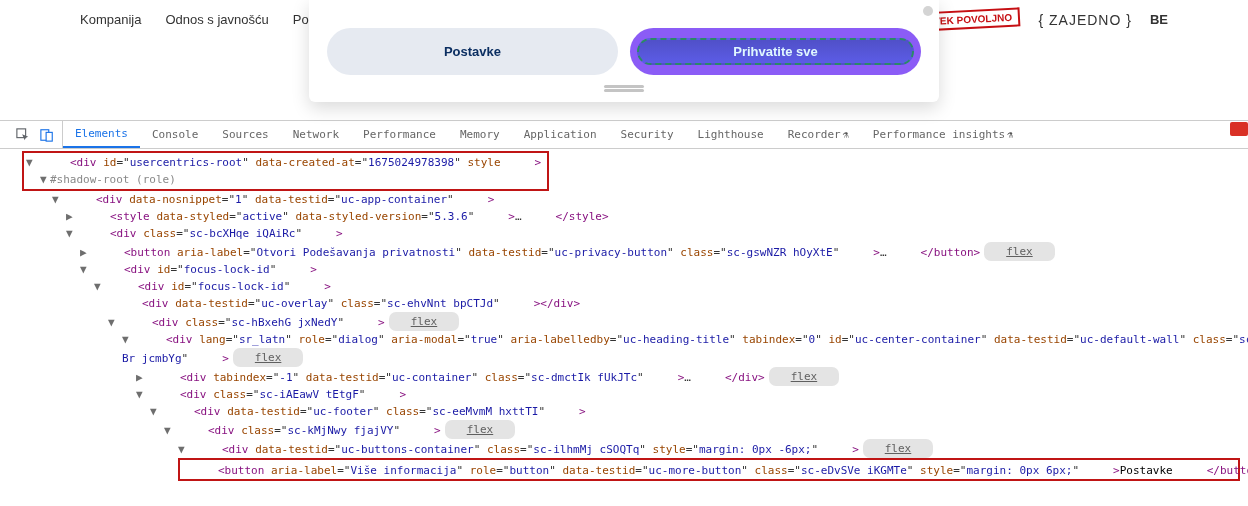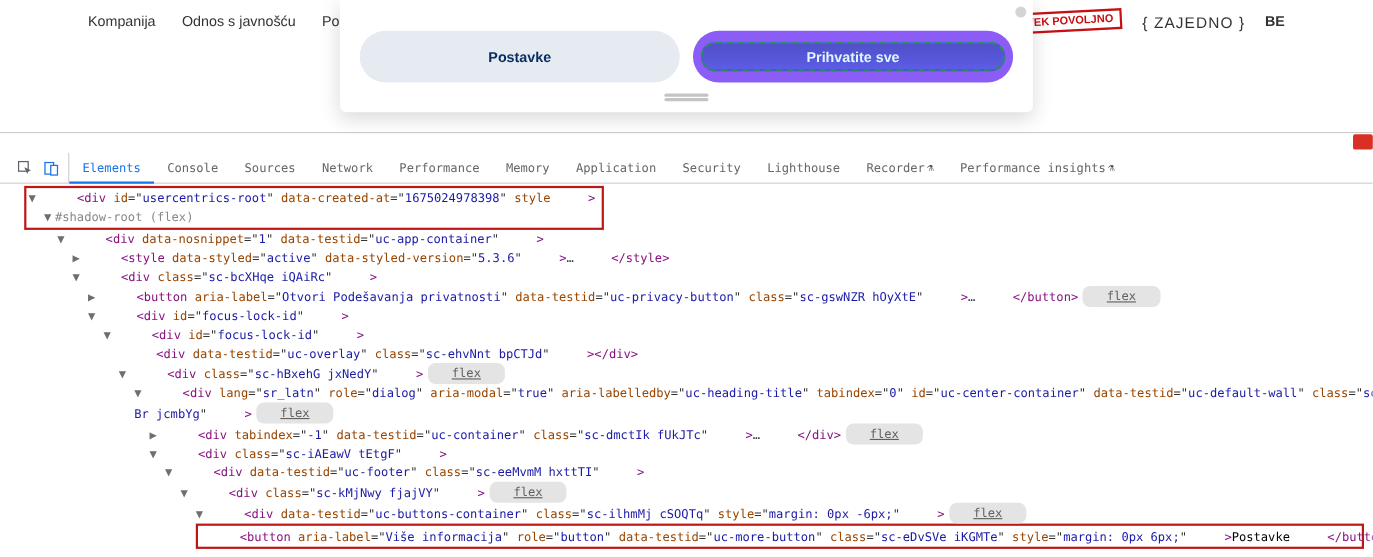--- a/index.html
+++ b/index.html
@@ -13,21 +13,21 @@
   .brace { font-size: 14px; letter-spacing: 1px; }
   .modal { position: absolute; top: 0; left: 50%; transform: translateX(-50%); width: 630px; background: #fff; border-radius: 0 0 6px 6px; box-shadow: 0 6px 18px rgba(0,0,0,0.15); padding: 28px 18px 14px; }
   .modal-dot { position: absolute; top: 6px; right: 6px; width: 10px; height: 10px; border-radius: 50%; background: #d4d4d4; }
   .btn-row { display: flex; gap: 12px; }
   .pill-btn { flex: 1; border-radius: 999px; padding: 10px 0; text-align: center; font-size: 13px; font-weight: bold; border: none; cursor: pointer; }
   .pill-settings { background: #e6eaf1; color: #0b2e61; }
   .pill-accept { background: #8b5cf6; position: relative; overflow: hidden; color: #0b2e61; }
   .pill-accept-inner { display: inline-block; width: 95%; border-radius: 999px; border: 2px dashed #2a8a66; background: linear-gradient(0deg, #5c5ce6, #5050c8); color: #dff7ff; padding: 4px 0; }
   .drag { width: 40px; height: 3px; background: #c4c4c4; margin: 10px auto 0; border-radius: 2px; box-shadow: 0 4px 0 #c4c4c4; }
   .devtools { border-top: 1px solid #ccc; font-family: Menlo, Consolas, monospace; font-size: 11px; color: #333; }
-  .dt-tabs { display: flex; align-items: center; border-bottom: 1px solid #ccc; height: 28px; padding: 0 8px; gap: 0; margin-top: 18px; }
+  .dt-tabs { display: flex; align-items: flex-start; border-bottom: 1px solid #ccc; height: 28px; padding: 0 8px; gap: 0; }
   .dt-tool { display: flex; gap: 10px; padding: 0 8px; border-right: 1px solid #ccc; height: 100%; align-items: center; }
   .dt-tab { padding: 0 12px; height: 100%; display: flex; align-items: center; cursor: pointer; color: #666; white-space: nowrap; }
   .dt-tab.active { color: #1a73e8; border-bottom: 2px solid #1a73e8; margin-bottom: -1px; }
   .dt-body { padding: 2px 8px 6px; line-height: 17px; white-space: nowrap; overflow: hidden; }
   .ln { display: block; }
   .ind1 { padding-left: 16px; } .ind3 { padding-left: 44px; }
   .ind4 { padding-left: 58px; } .ind5 { padding-left: 72px; } .ind6 { padding-left: 86px; }
   .ind7 { padding-left: 100px; } .ind8 { padding-left: 114px; } .ind9 { padding-left: 128px; }
   .ind10 { padding-left: 142px; } .ind11 { padding-left: 156px; } .ind12 { padding-left: 170px; }
   .tri { color: #6e6e6e; cursor: pointer; display: inline-block; width: 10px; }
@@ -101,21 +101,21 @@
       </div>
     <div class="dt-tab">
         <span>Performance insights</span>
         <span class="wiggle">⚗</span>
       </div>
   </div>
 
   <div class="dt-body">
     <span class="box-red" style="margin-left:14px;">
       <span class="ln"><span class="tri">▼</span><span class="tag">&lt;div</span> <span class="attr-n">id</span>="<span class="attr-v">usercentrics-root</span>" <span class="attr-n">data-created-at</span>="<span class="attr-v">1675024978398</span>" <span class="attr-n">style</span><span class="tag">&gt;</span></span>
-      <span class="ln" style="padding-left:14px;"><span class="tri">▼</span><span class="gray-i">#shadow-root (flex)</span></span>
+      <span class="ln" style="padding-left:14px;"><span class="tri">▼</span><span class="gray-i">#shadow-root (role)</span></span>
     </span>
     <span class="ln ind3"><span class="tri">▼</span><span class="tag">&lt;div</span> <span class="attr-n">data-nosnippet</span>="<span class="attr-v">1</span>" <span class="attr-n">data-testid</span>="<span class="attr-v">uc-app-container</span>"<span class="tag">&gt;</span></span>
     <span class="ln ind4"><span class="tri">▶</span><span class="tag">&lt;style</span> <span class="attr-n">data-styled</span>="<span class="attr-v">active</span>" <span class="attr-n">data-styled-version</span>="<span class="attr-v">5.3.6</span>"<span class="tag">&gt;</span>…<span class="tag">&lt;/style&gt;</span></span>
     <span class="ln ind4"><span class="tri">▼</span><span class="tag">&lt;div</span> <span class="attr-n">class</span>="<span class="attr-v">sc-bcXHqe iQAiRc</span>"<span class="tag">&gt;</span></span>
     <span class="ln ind5"><span class="tri">▶</span><span class="tag">&lt;button</span> <span class="attr-n">aria-label</span>="<span class="attr-v">Otvori Podešavanja privatnosti</span>" <span class="attr-n">data-testid</span>="<span class="attr-v">uc-privacy-button</span>" <span class="attr-n">class</span>="<span class="attr-v">sc-gswNZR hOyXtE</span>"<span class="tag">&gt;</span>…<span class="tag">&lt;/button&gt;</span><span class="flex-pill">flex</span></span>
     <span class="ln ind5"><span class="tri">▼</span><span class="tag">&lt;div</span> <span class="attr-n">id</span>="<span class="attr-v">focus-lock-id</span>"<span class="tag">&gt;</span></span>
     <span class="ln ind6"><span class="tri">▼</span><span class="tag">&lt;div</span> <span class="attr-n">id</span>="<span class="attr-v">focus-lock-id</span>"<span class="tag">&gt;</span></span>
     <span class="ln ind7"><span class="tag">&lt;div</span> <span class="attr-n">data-testid</span>="<span class="attr-v">uc-overlay</span>" <span class="attr-n">class</span>="<span class="attr-v">sc-ehvNnt bpCTJd</span>"<span class="tag">&gt;&lt;/div&gt;</span></span>
     <span class="ln ind7"><span class="tri">▼</span><span class="tag">&lt;div</span> <span class="attr-n">class</span>="<span class="attr-v">sc-hBxehG jxNedY</span>"<span class="tag">&gt;</span><span class="flex-pill">flex</span></span>
     <span class="ln ind8"><span class="tri">▼</span><span class="tag">&lt;div</span> <span class="attr-n">lang</span>="<span class="attr-v">sr_latn</span>" <span class="attr-n">role</span>="<span class="attr-v">dialog</span>" <span class="attr-n">aria-modal</span>="<span class="attr-v">true</span>" <span class="attr-n">aria-labelledby</span>="<span class="attr-v">uc-heading-title</span>" <span class="attr-n">tabindex</span>="<span class="attr-v">0</span>" <span class="attr-n">id</span>="<span class="attr-v">uc-center-container</span>" <span class="attr-n">data-testid</span>="<span class="attr-v">uc-default-wall</span>" <span class="attr-n">class</span>="<span class="attr-v">sc-fnGi</span></span>

